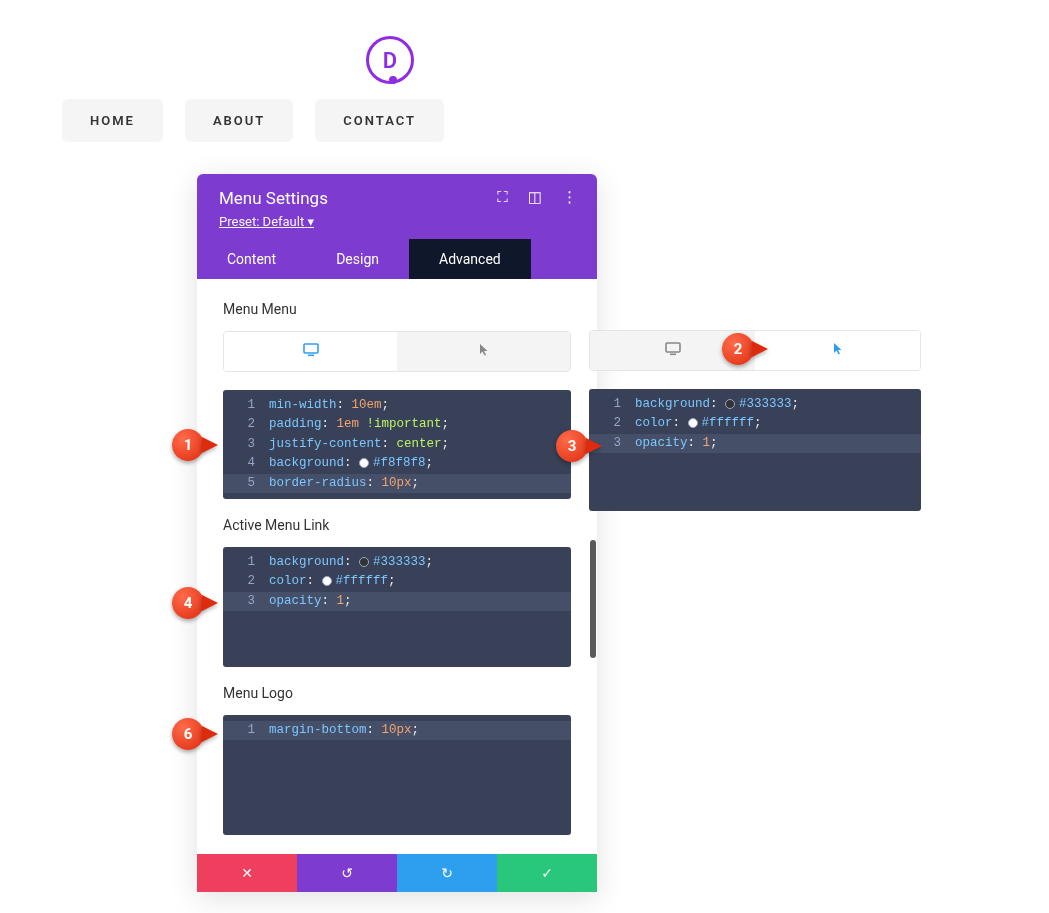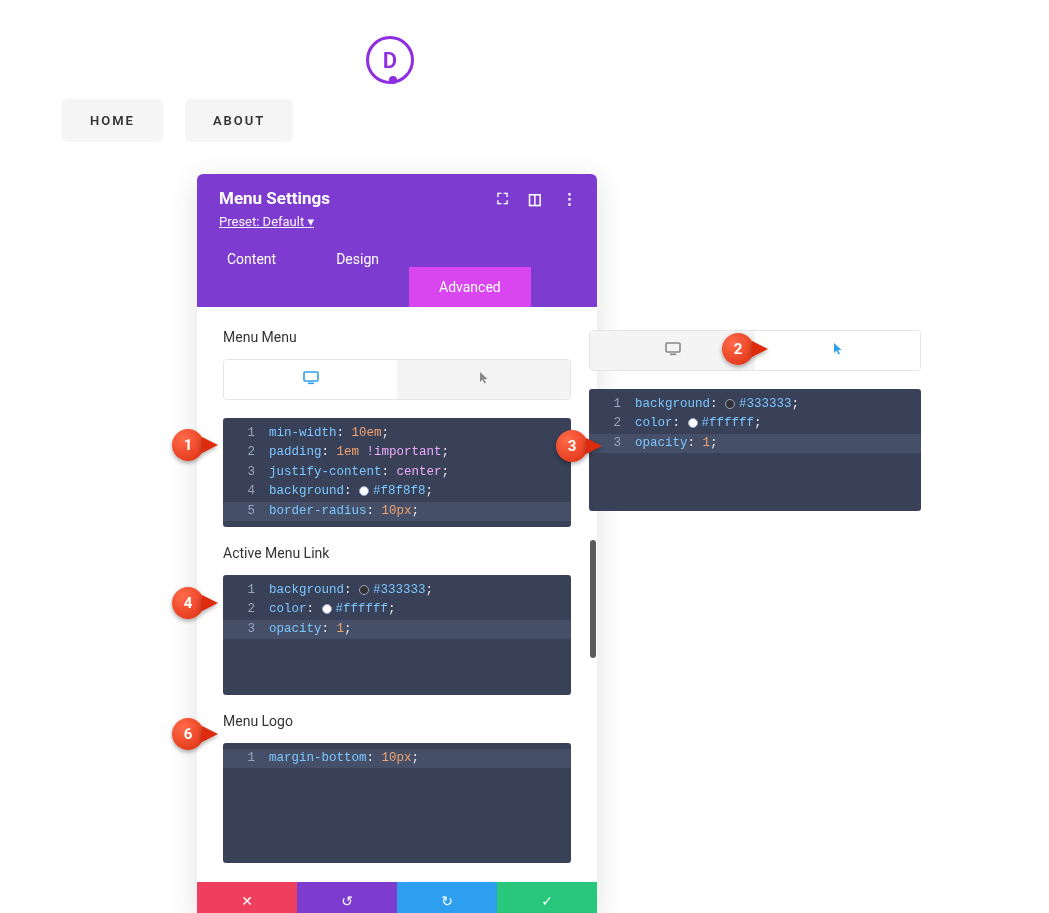--- a/index.html
+++ b/index.html
@@ -63,23 +63,23 @@
     box-shadow: 0 6px 30px rgba(0,0,0,0.12);
     overflow: hidden;
   }
   .panel-header {
     background: #7e3bd0;
     color: #fff;
     padding: 14px 20px 10px 22px;
   }
   .panel-title {
     font-size: 17px;
-    font-weight: 700;
-    display: flex;
-    align-items: flex-end;
+    font-weight: 400;
+    display: flex;
+    align-items: flex-start;
     justify-content: space-between;
   }
   .panel-icons {
     display: flex;
     gap: 20px;
     align-items: center;
     font-size: 15px;
   }
   .panel-icons span { cursor: pointer; }
   .preset {
@@ -92,22 +92,21 @@
     display: flex;
     background: #7e3bd0;
     color: #fff;
     font-size: 14px;
   }
   .tab {
     padding: 12px 30px;
     cursor: pointer;
   }
   .tab.active {
-    background: #d946ef;
-    margin-top: 28px;
+    background: #0f172a;
   }
   .panel-body {
     padding: 14px 26px 6px 26px;
     max-height: 575px;
     overflow: visible;
   }
   .section-label {
     font-size: 14px;
     color: #333;
     margin: 8px 0 14px 0;
@@ -147,21 +146,21 @@
   .ln {
     width: 22px;
     color: #9aa4c4;
     text-align: right;
     margin-right: 14px;
     user-select: none;
   }
   .prop { color: #7cc7ff; }
   .punc { color: #e8e9ee; }
   .val  { color: #f4a36e; }
-  .kw   { color: #f0abfc; }
+  .kw   { color: #bef264; }
   .hex  { color: #7cc7ff; }
   .swatch {
     display: inline-block;
     width: 10px; height: 10px;
     border-radius: 50%;
     border: 1px solid #9aa4c4;
     margin-right: 4px;
     vertical-align: middle;
   }
   .swatch.light { background: #ffffff; }
@@ -242,20 +241,21 @@
 
 <div class="logo-wrap">
   <div class="logo-circle">
     <span class="logo-d">D</span>
   </div>
 </div>
 
 <div class="nav">
   <div class="nav-item">HOME</div>
   <div class="nav-item">ABOUT</div>
+  <div class="nav-item">CONTACT</div>
 </div>
 
 <div class="panel">
   <div class="panel-header">
     <div class="panel-title">
       <span>Menu Settings</span>
       <span class="panel-icons">
         <span>⛶</span>
         <span>◫</span>
         <span>⋮</span>

